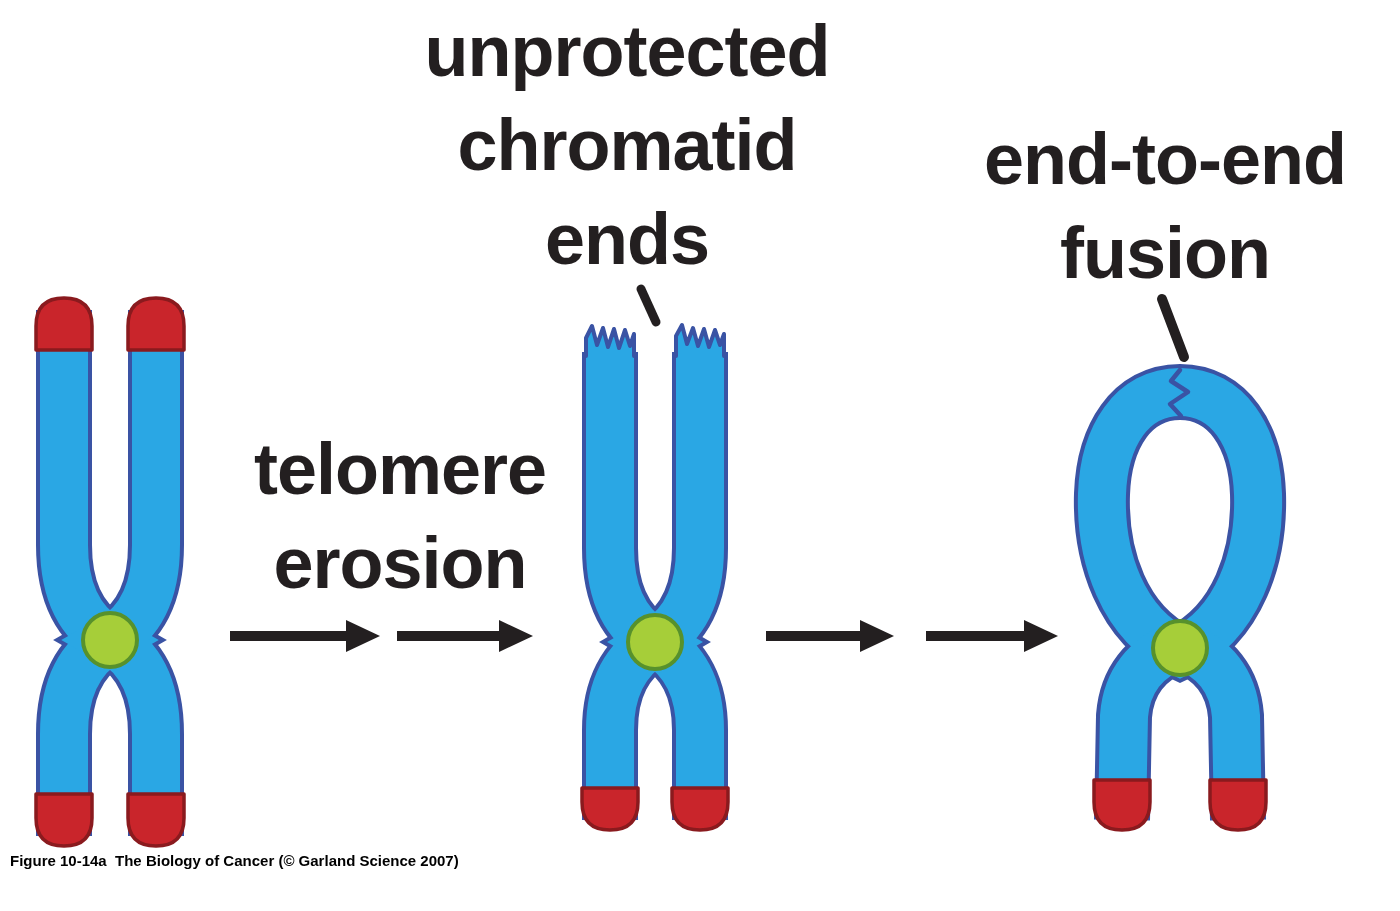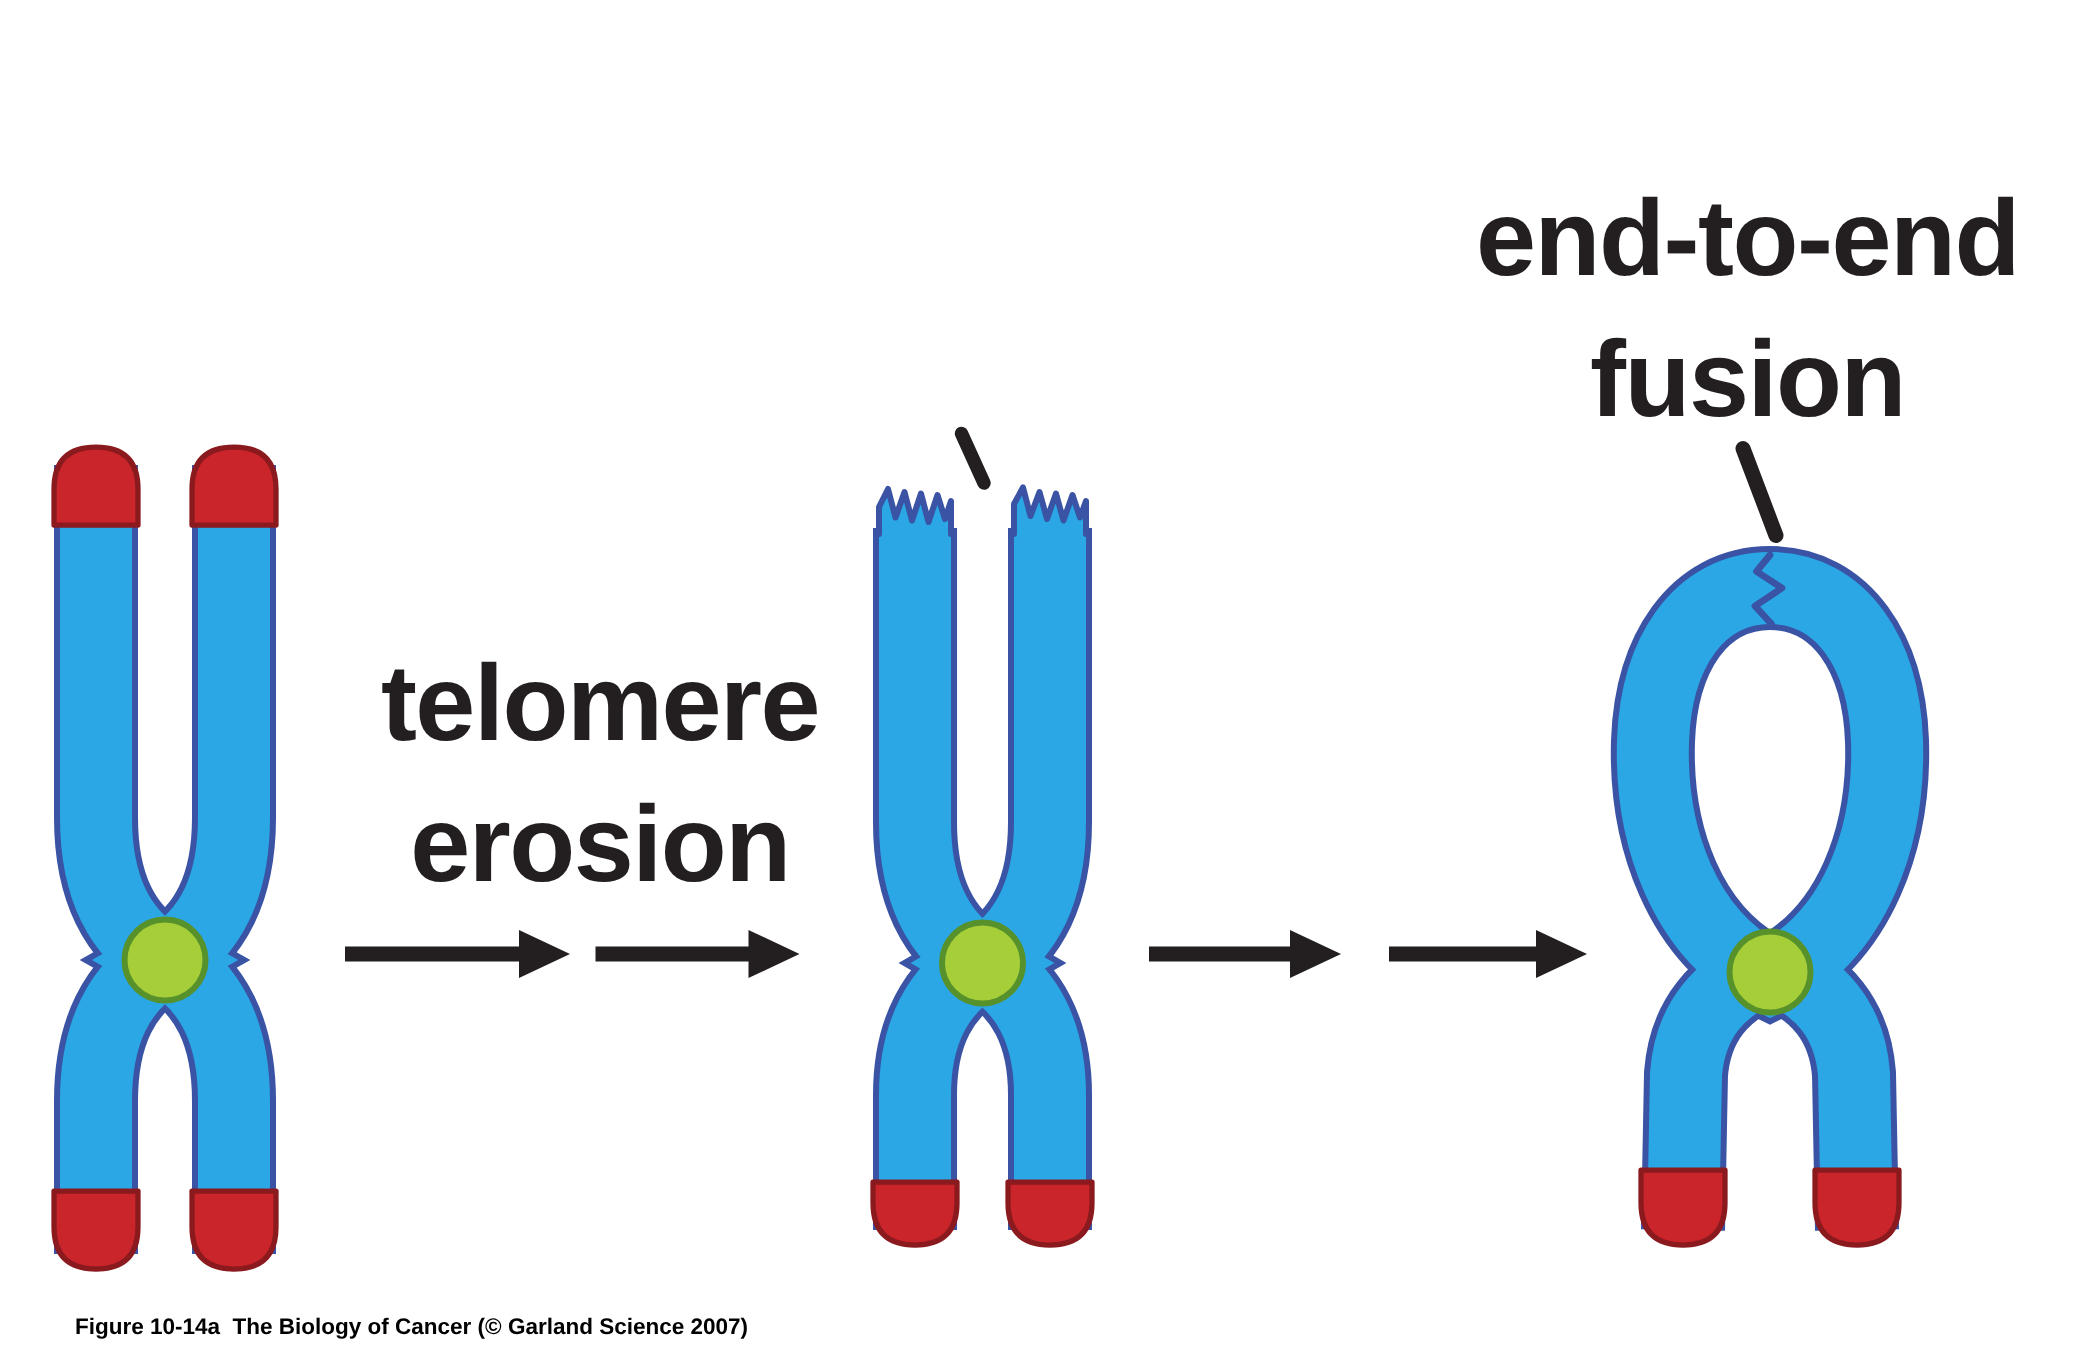--- a/index.html
+++ b/index.html
@@ -84,26 +84,25 @@
     text-align: center;
     white-space: pre-line;
     pointer-events: none;
   }
   .label-ends { left: 327px; top: 4px; width: 600px; }
   .label-fusion { left: 885px; top: 112px; width: 560px; }
   .label-telomere { left: 180px; top: 422px; width: 440px; }
   .caption {
     position: absolute;
     left: 10px;
-    top: 876px;
+    top: 852px;
     color: #000000;
     font-weight: bold;
     font-size: 15px;
     white-space: pre;
-    margin-left: 40px;
   }
 </style>
 </head>
 <body>
 
 <div class="figure">
 
   <svg class="diagram-svg" viewBox="0 0 1400 911" xmlns="http://www.w3.org/2000/svg">
 
     <g>
@@ -152,20 +151,23 @@
       <path class="fusion-crack" d="M 1180 370 L 1171 381 L 1188 392 L 1170 404 L 1181 416"></path>
       <path class="telomere" d="M 1094 780 L 1094 802 Q 1094 830 1122 830 Q 1150 830 1150 802 L 1150 780 Z"></path>
       <path class="telomere" d="M 1210 780 L 1210 802 Q 1210 830 1238 830 Q 1266 830 1266 802 L 1266 780 Z"></path>
       <circle class="centromere" cx="1180" cy="648" r="27"></circle>
     </g>
 
     <path class="pointer" stroke-width="9" d="M 641 289 L 656 322"></path>
     <path class="pointer" stroke-width="10" d="M 1162 299 L 1184 357"></path>
   </svg>
 
+  <div class="big-label label-ends">unprotected
+chromatid
+ends</div>
 
   <div class="big-label label-fusion">end-to-end
 fusion</div>
 
   <div class="big-label label-telomere">telomere
 erosion</div>
 
   <div class="caption">Figure 10-14a  The Biology of Cancer (© Garland Science 2007)</div>
 
 </div>

